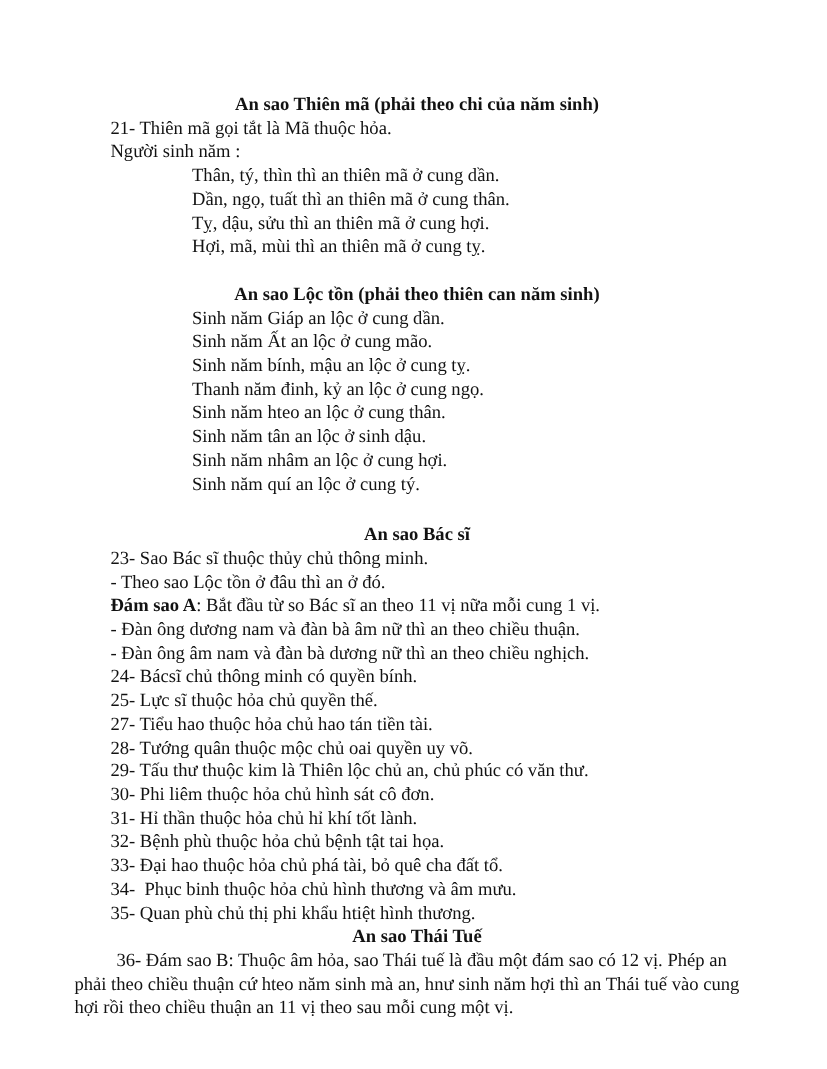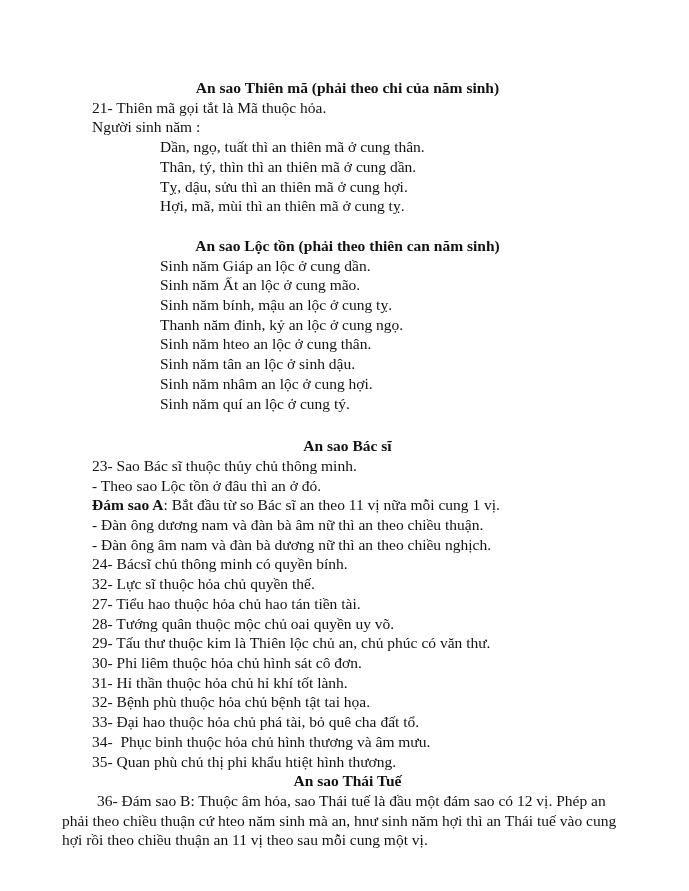--- a/index.html
+++ b/index.html
@@ -43,43 +43,43 @@
 </style>
 </head>
 <body>
 
 <div class="page">
 
 
   <h2 class="hd hd-1">An sao Thiên mã (phải theo chi của năm sinh)</h2>
   <p class="num">21- Thiên mã gọi tắt là Mã thuộc hỏa.</p>
   <p class="num">Người sinh năm :</p>
+  <p class="ind">Thân, tý, thìn thì an thiên mã ở cung dần.</p>
   <p class="ind">Dần, ngọ, tuất thì an thiên mã ở cung thân.</p>
-  <p class="ind">Thân, tý, thìn thì an thiên mã ở cung dần.</p>
   <p class="ind">Tỵ, dậu, sửu thì an thiên mã ở cung hợi.</p>
   <p class="ind">Hợi, mã, mùi thì an thiên mã ở cung tỵ.</p>
 
   <h2 class="hd hd-2">An sao Lộc tồn (phải theo thiên can năm sinh)</h2>
   <p class="ind">Sinh năm Giáp an lộc ở cung dần.</p>
   <p class="ind">Sinh năm Ất an lộc ở cung mão.</p>
   <p class="ind">Sinh năm bính, mậu an lộc ở cung tỵ.</p>
   <p class="ind">Thanh năm đinh, kỷ an lộc ở cung ngọ.</p>
   <p class="ind">Sinh năm hteo an lộc ở cung thân.</p>
   <p class="ind">Sinh năm tân an lộc ở sinh dậu.</p>
   <p class="ind">Sinh năm nhâm an lộc ở cung hợi.</p>
   <p class="ind">Sinh năm quí an lộc ở cung tý.</p>
 
   <h2 class="hd hd-3">An sao Bác sĩ</h2>
   <p class="num">23- Sao Bác sĩ thuộc thủy chủ thông minh.</p>
   <p class="num">- Theo sao Lộc tồn ở đâu thì an ở đó.</p>
   <p class="num"><span class="bold">Đám sao A</span><span>: Bắt đầu từ so Bác sĩ an theo 11 vị nữa mỗi cung 1 vị.</span></p>
   <p class="num">- Đàn ông dương nam và đàn bà âm nữ thì an theo chiều thuận.</p>
   <p class="num">- Đàn ông âm nam và đàn bà dương nữ thì an theo chiều nghịch.</p>
   <p class="num">24- Bácsĩ chủ thông minh có quyền bính.</p>
-  <p class="num">32- Lực sĩ thuộc hỏa chủ quyền thế.</p>
+  <p class="num">25- Lực sĩ thuộc hỏa chủ quyền thế.</p>
   <p class="num">27- Tiểu hao thuộc hỏa chủ hao tán tiền tài.</p>
   <p class="num">28- Tướng quân thuộc mộc chủ oai quyền uy võ.</p>
   <p class="num">29- Tấu thư thuộc kim là Thiên lộc chủ an, chủ phúc có văn thư.</p>
   <p class="num">30- Phi liêm thuộc hỏa chủ hình sát cô đơn.</p>
   <p class="num">31- Hỉ thần thuộc hỏa chủ hỉ khí tốt lành.</p>
   <p class="num">32- Bệnh phù thuộc hỏa chủ bệnh tật tai họa.</p>
   <p class="num">33- Đại hao thuộc hỏa chủ phá tài, bỏ quê cha đất tổ.</p>
   <p class="num">34-  Phục binh thuộc hỏa chủ hình thương và âm mưu.</p>
   <p class="num">35- Quan phù chủ thị phi khẩu htiệt hình thương.</p>
 

